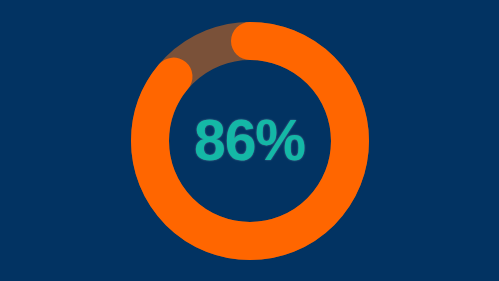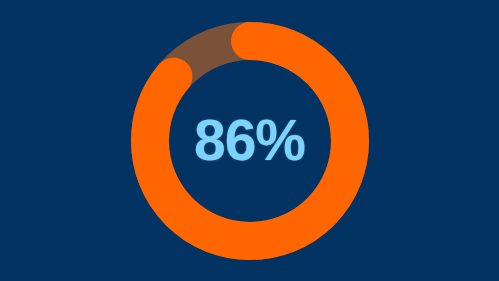--- a/index.html
+++ b/index.html
@@ -60,17 +60,17 @@
 
   <div class="donut-wrap">
     <svg class="donut-svg" viewBox="0 0 238 238">
 
       <circle id="track-arc" cx="119" cy="119" r="100" fill="none" stroke="#7A5139" stroke-width="38" stroke-linecap="butt"></circle>
 
       <circle id="progress-arc" cx="119" cy="119" r="100" fill="none" stroke="#FF6600" stroke-width="38" stroke-linecap="round" transform="rotate(-90 119 119)" stroke-dasharray="540.3539364174444 628.3185307179587"></circle>
     </svg>
 
     <div class="center-label">
-      <span class="center-label-text" style="color: #7dd3fc;">86%</span>
+      <span class="center-label-text" style="color: #14b8a6;">86%</span>
     </div>
   </div>
 
 </div>
 
 </body></html>

